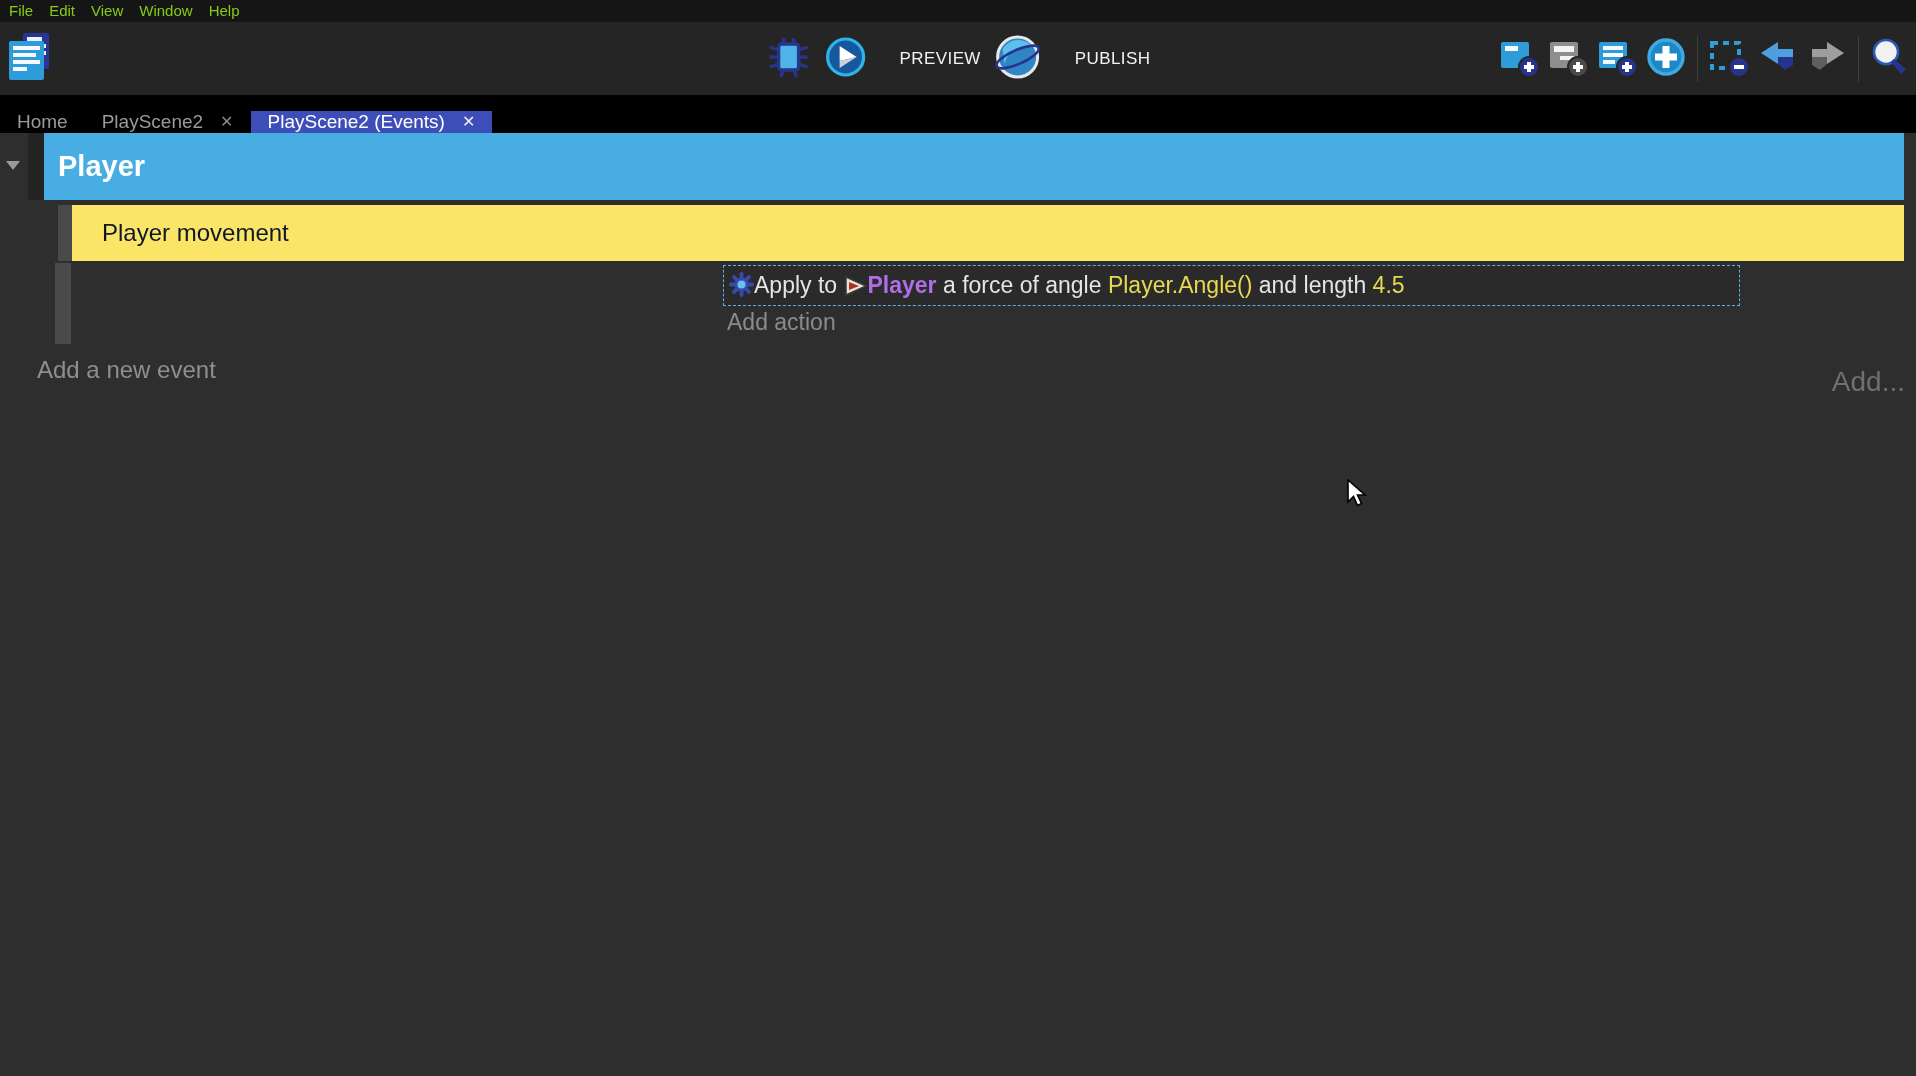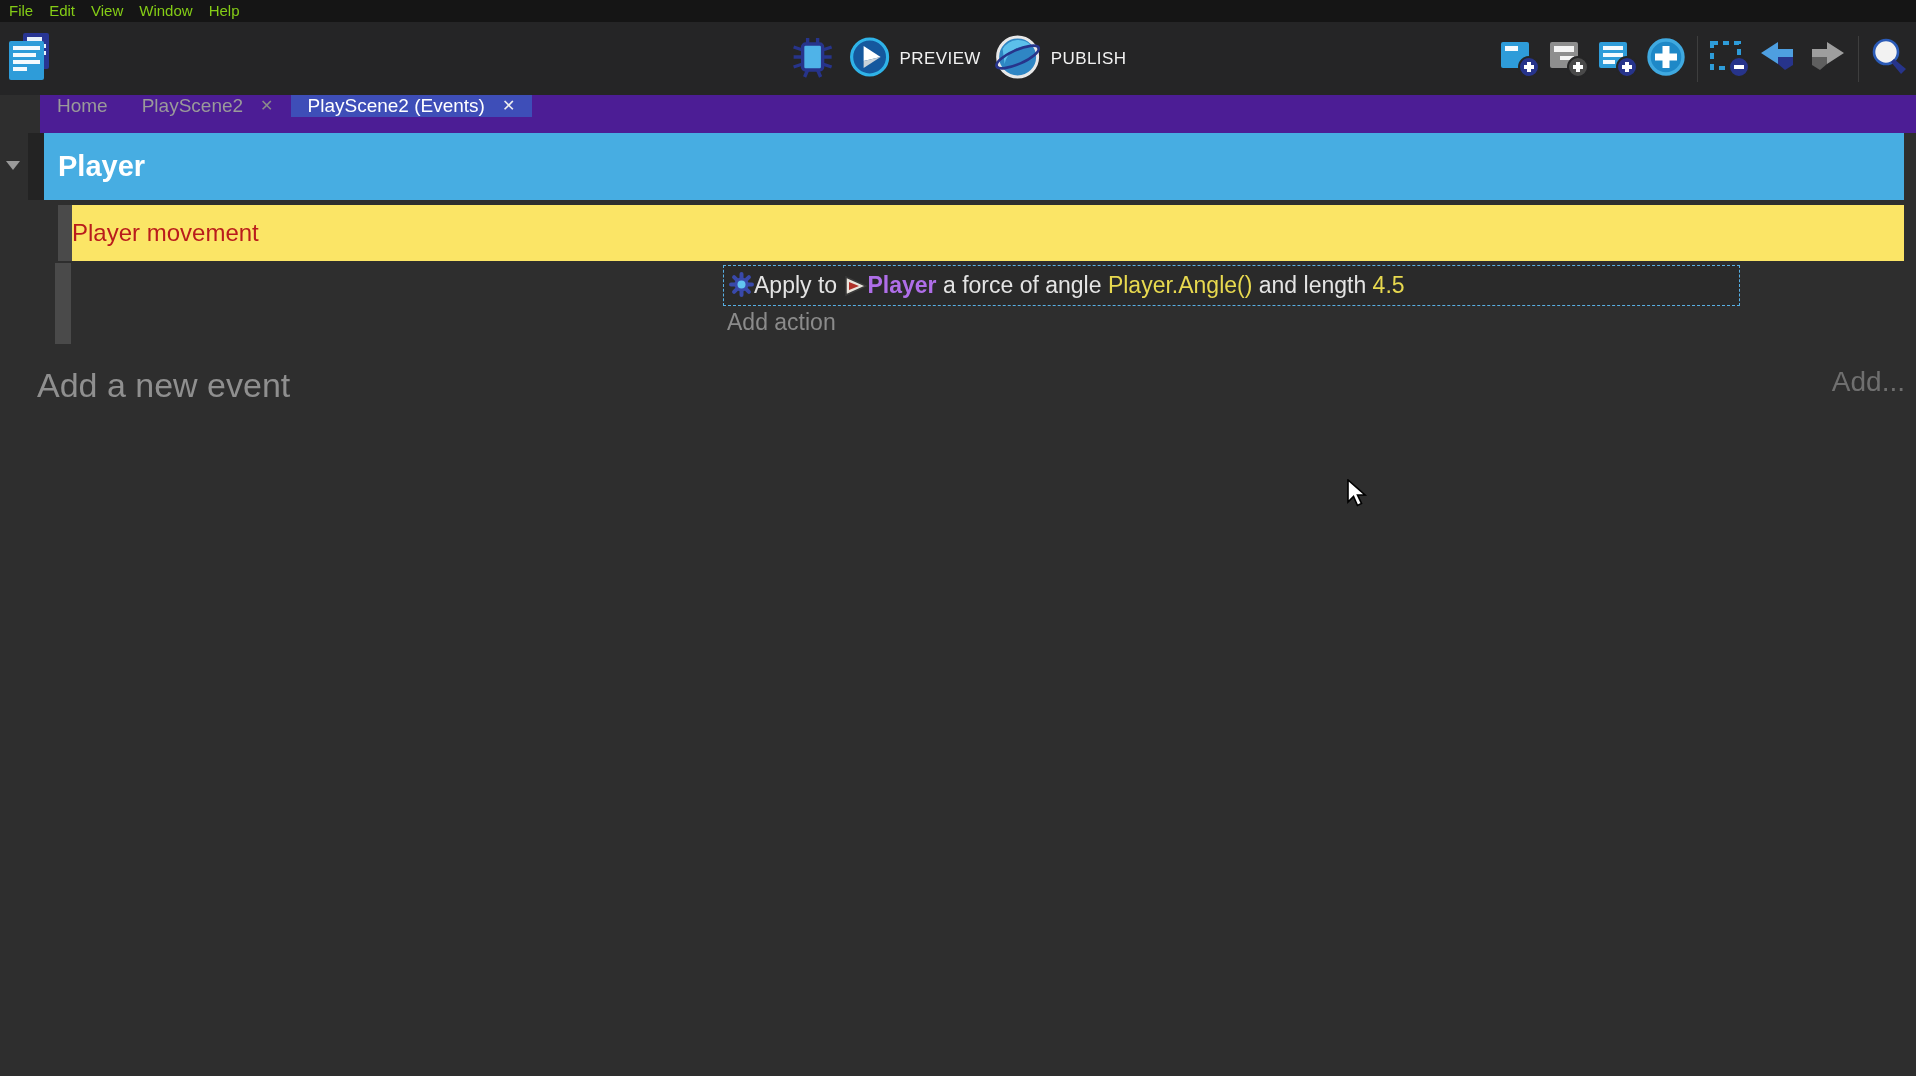--- a/index.html
+++ b/index.html
@@ -14,65 +14,65 @@
   .menu-item{ padding:0 8px; font-size:15px; color:#84cc16; line-height:22px; }
 
   
   .toolbar{ position:absolute; top:22px; left:0; right:0; height:73px; background:#252526; }
   .iconbtn{ background:none; border:none; padding:0; margin:0; display:flex;
             align-items:center; justify-content:center; }
   .logo-btn{ position:absolute; left:8px; top:10px; }
   .tc{ position:absolute; left:50%; top:0; height:100%; transform:translateX(-50%);
        display:flex; align-items:center; gap:14px; }
   .tbtn{ background:none; border:none; padding:0; display:flex; align-items:center; gap:10px; }
-  .tlabel{ font-size:17px; color:#f2f2f2; letter-spacing:.4px; }
+  .tlabel{ font-size:17px; color:#f2f2f2; letter-spacing:.4px;margin-left:24px; }
   .tr{ position:absolute; right:4px; top:0; height:100%; display:flex; align-items:center; gap:5px; }
   .tr .iconbtn{ width:44px; height:52px; }
   .sep{ width:1px; height:46px; background:#3e3e3e; margin:0 4px; }
 
   
   .tabbar{ position:absolute; top:95px; left:0; right:0; height:38px;
-           background:#4c1d95; display:flex; align-items:flex-start;margin-left:40px; }
+           background:#000000; display:flex; align-items:flex-end; }
   .tab{ display:flex; align-items:center; font-size:19px; color:#9a9a9a; padding:0 17px; }
   .tab .close{ margin-left:17px; font-size:16px; color:#8a8a8a; line-height:1; }
   .tab.active{ background:#3e4eb8; color:#ffffff; }
   .tab.active .close{ color:#efefef; }
 
   
   .abs{ position:absolute; }
   .group-chevron{ left:6px; top:161px; width:0; height:0;
       border-left:7px solid transparent; border-right:7px solid transparent;
       border-top:9px solid #9a9a9a; }
   .group-strip{ left:28px; top:133px; width:16px; height:67px; background:#232323; }
   .group-header{ left:44px; top:133px; width:1860px; height:67px; background:#47ade2;
       color:#ffffff; font-size:29px; font-weight:600; line-height:67px; padding-left:14px; }
   .comment-strip{ left:58px; top:205px; width:14px; height:56px; background:#4a4a4a; }
   .comment-box{ left:72px; top:205px; width:1832px; height:56px; background:#fbe566;
-      color:#b91c1c; font-size:24px; line-height:56px; padding-left:0; }
+      color:#0f172a; font-size:24px; line-height:56px; padding-left:30px; }
 
   .event-handle{ left:55px; top:263px; width:16px; height:81px; background:#4a4a4a; }
   .cond-box{ left:71px; top:263px; width:646px; height:81px; background:#3d3d3d; }
   .cond-line{ position:absolute; left:16px; top:7px; height:34px; line-height:34px;
       font-size:23px; color:#e4e4e4; white-space:pre; }
   .key-icon{ display:inline-block; width:26px; height:26px; background:#ededed;
       border:2px solid #1c1c1c; border-radius:5px; color:#27348b; font-weight:bold;
       font-size:17px; text-align:center; line-height:22px; vertical-align:-6px;
       margin-right:8px; font-family:"Liberation Serif",serif; }
   .key-name{ color:#aeb236; }
   .add-link{ font-size:23px; color:#8b8b8b; }
   .cond-add{ position:absolute; left:9px; top:44px; }
 
   .action-sel{ left:723px; top:265px; width:1017px; height:41px;
       border:1px dashed #58b0e4; background:rgba(0,0,0,.07);
       line-height:39px; font-size:23px; color:#e4e4e4; white-space:pre; padding-left:5px; }
   .obj-name{ color:#af6ee8; font-weight:bold; }
   .expr{ color:#e8d94f; }
   .action-add{ left:727px; top:309px; }
 
-  .add-new{ left:37px; top:366px; font-size:34px; color:#8f8f8f; }
+  .add-new{ left:37px; top:356px; font-size:24px; color:#8f8f8f; }
   .add-more{ right:11px; top:366px; font-size:28px; color:#6f6f6f; }
 
   .inline-svg{ vertical-align:-4px; }
   .cursor{ left:1346px; top:479px; pointer-events:none; }
 </style>
 </head>
 <body>
 
 <div class="app">
 

